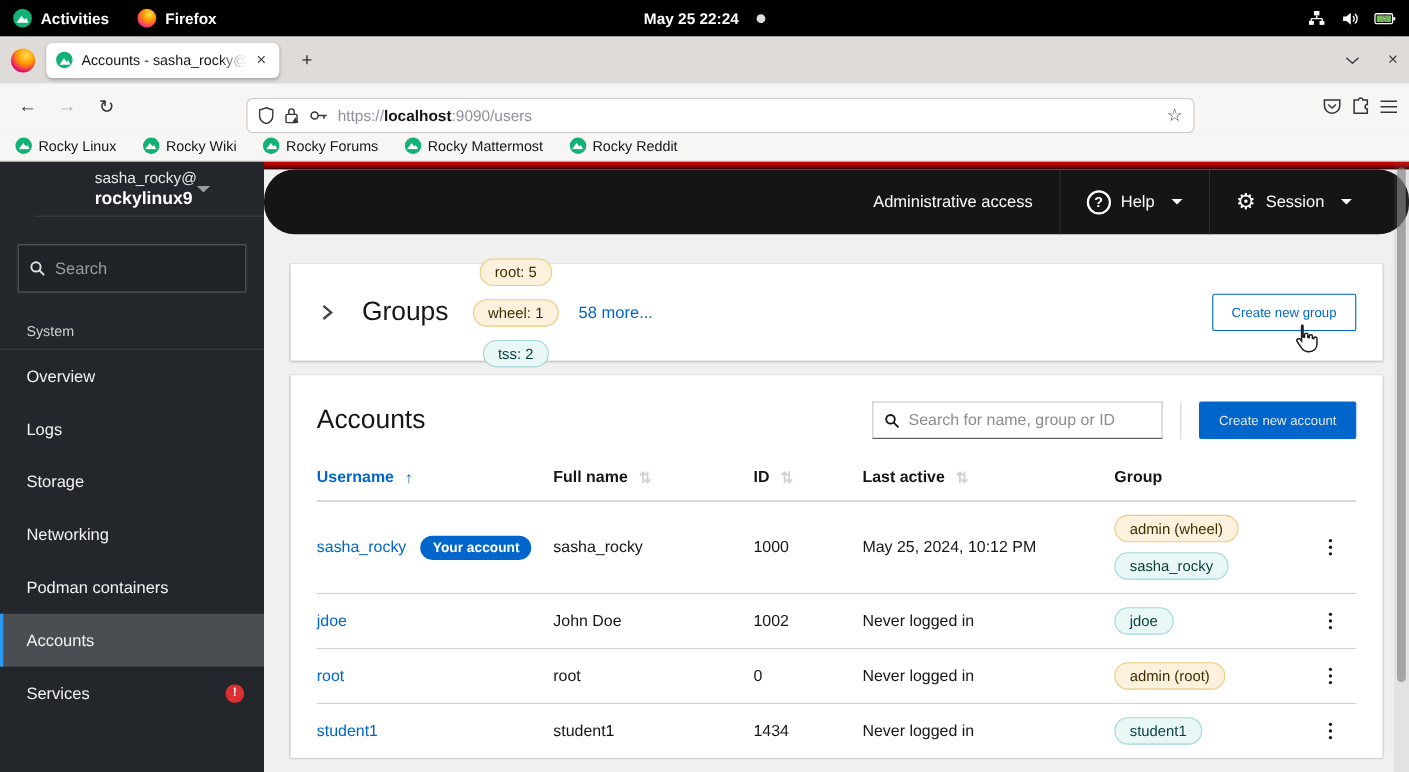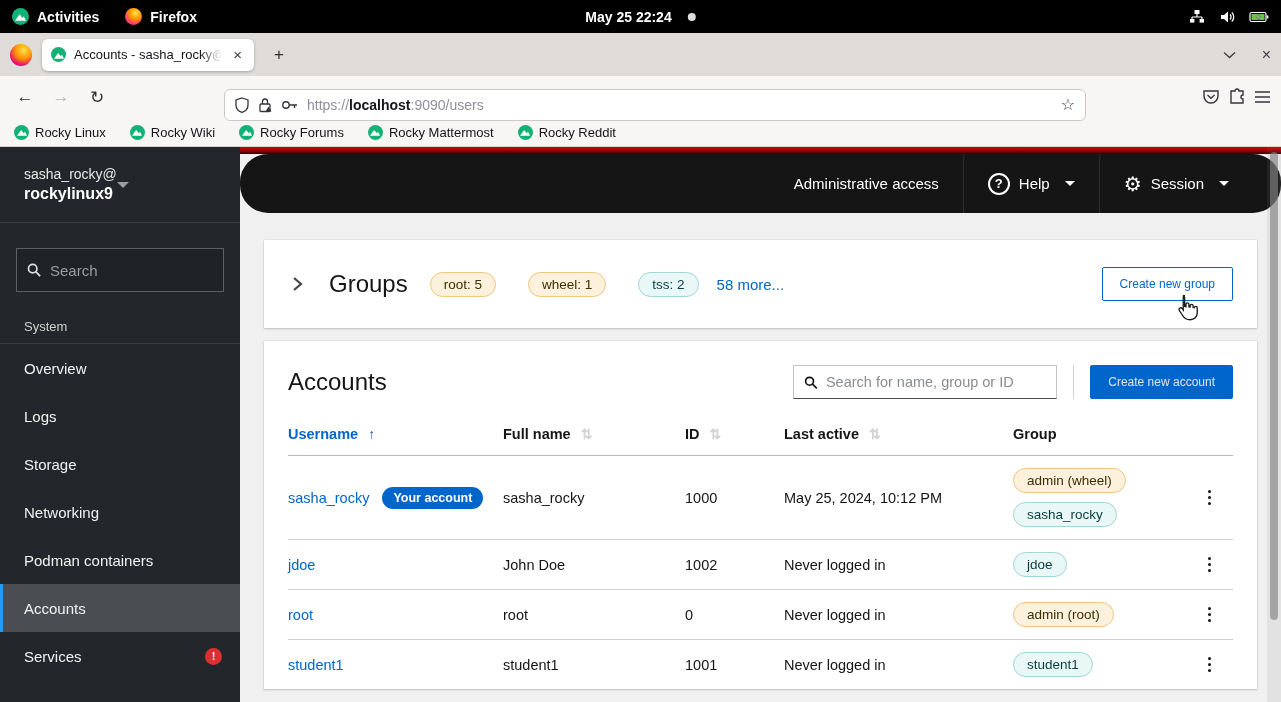--- a/index.html
+++ b/index.html
@@ -47,22 +47,22 @@
   
   .bookmarks { height:29px; background:#f8f6f4; border-bottom:1px solid #d6d3cf; display:flex;
     align-items:center; padding:0 14px; gap:24px; font-size:13px; color:#15141a; }
   .bm-item { display:flex; align-items:center; gap:6px; }
 
   
   .app { display:flex; height:555px; }
 
   
   .sidebar { width:240px; background:#23272b; color:#eee; display:flex; flex-direction:column; flex:none; }
-  .host { height:76px; border-bottom:1px solid #3b3f44; display:flex; align-items:center;
-    justify-content:flex-start; padding:0 18px 0 24px; cursor:pointer; }
+  .host { height:50px; border-bottom:1px solid #3b3f44; display:flex; align-items:center;
+    justify-content:center; padding:0 18px 0 24px; cursor:pointer;margin-left:31px; }
   .host-user { font-size:14px; color:#e8e8e8; }
   .host-name { font-size:16px; font-weight:700; margin-top:3px; color:#fff; }
   .caret { width:0; height:0; border-left:6px solid transparent; border-right:6px solid transparent;
     border-top:6px solid #9a9da1; }
   .side-search { margin:25px 16px 0; height:44px; border:1px solid #5b5e62; background:#1f2226;
     display:flex; align-items:center; padding:0 10px; gap:9px; }
   .side-search input { background:transparent; border:none; outline:none; color:#d8d8d8; font-size:15px; width:100%; }
   .side-search input::placeholder { color:#9a9da1; }
   .side-section { margin:27px 0 9px 24px; font-size:13px; color:#d0d0d0; }
   .side-divider { border:none; border-top:1px solid #3b3f44; }
@@ -86,21 +86,21 @@
     align-items:center; justify-content:center; font-size:13px; font-weight:700; }
   .gear { font-size:20px; line-height:1; }
 
   
   .content { flex:1; padding:27px 24px 0; overflow:hidden; }
   .card { background:#fff; box-shadow:0 1px 2px rgba(3,3,3,.18), 0 0 1px rgba(3,3,3,.22); }
   .groups-card { height:88px; display:flex; align-items:center; padding:0 24px; margin-bottom:13px; }
   .g-chevron { background:none; border:none; display:flex; align-items:center; padding:4px; cursor:pointer; }
   .card-title { font-size:24px; font-weight:400; color:#151515; }
   .groups-card .card-title { margin-left:22px; }
-  .g-badges { display:flex; align-items:center; gap:32px; margin-left:22px; }
+  .g-badges { display:flex; align-items:center; gap:12px; margin-left:22px;flex-direction:column; }
   .pill { padding:4px 13px; border-radius:30px; font-size:13.5px; white-space:nowrap; }
   .pill.gold { background:#fbf1dc; border:1px solid #eec87e; color:#3d2e00; }
   .pill.cyan { background:#e9f7f7; border:1px solid #a0d6d6; color:#073d3d; }
   .more-link { color:#0066cc; font-size:15px; margin-left:18px; text-decoration:none; cursor:pointer; }
   .btn { font-size:12px; padding:9px 17px; border-radius:2px; cursor:pointer; font-family:inherit; }
   .btn.secondary { margin-left:auto; background:#fff; border:1px solid #0066cc; color:#0066cc; }
   .btn.primary { background:#0066cc; border:1px solid #0066cc; color:#e5e5e5; }
 
   .accounts-card { padding:24px 24px 0; margin-bottom:20px; }
   .acc-head { display:flex; align-items:center; margin-bottom:27px; }
@@ -454,21 +454,21 @@
                   <i></i>
                   <i></i>
                 </button>
     </div>
               <div class="grid-row trow">
       <div class="cell cell-user">
         <a class="user-link">student1</a>
 
       </div>
       <div class="cell c-full">student1</div>
-      <div class="cell c-id">1001</div>
+      <div class="cell c-id">1434</div>
       <div class="cell c-last">Never logged in</div>
       <div class="cell cell-groups">
                   <span class="pill cyan">student1</span>
                 </div>
       <button class="kebab">
                   <i></i>
                   <i></i>
                   <i></i>
                 </button>
     </div>

